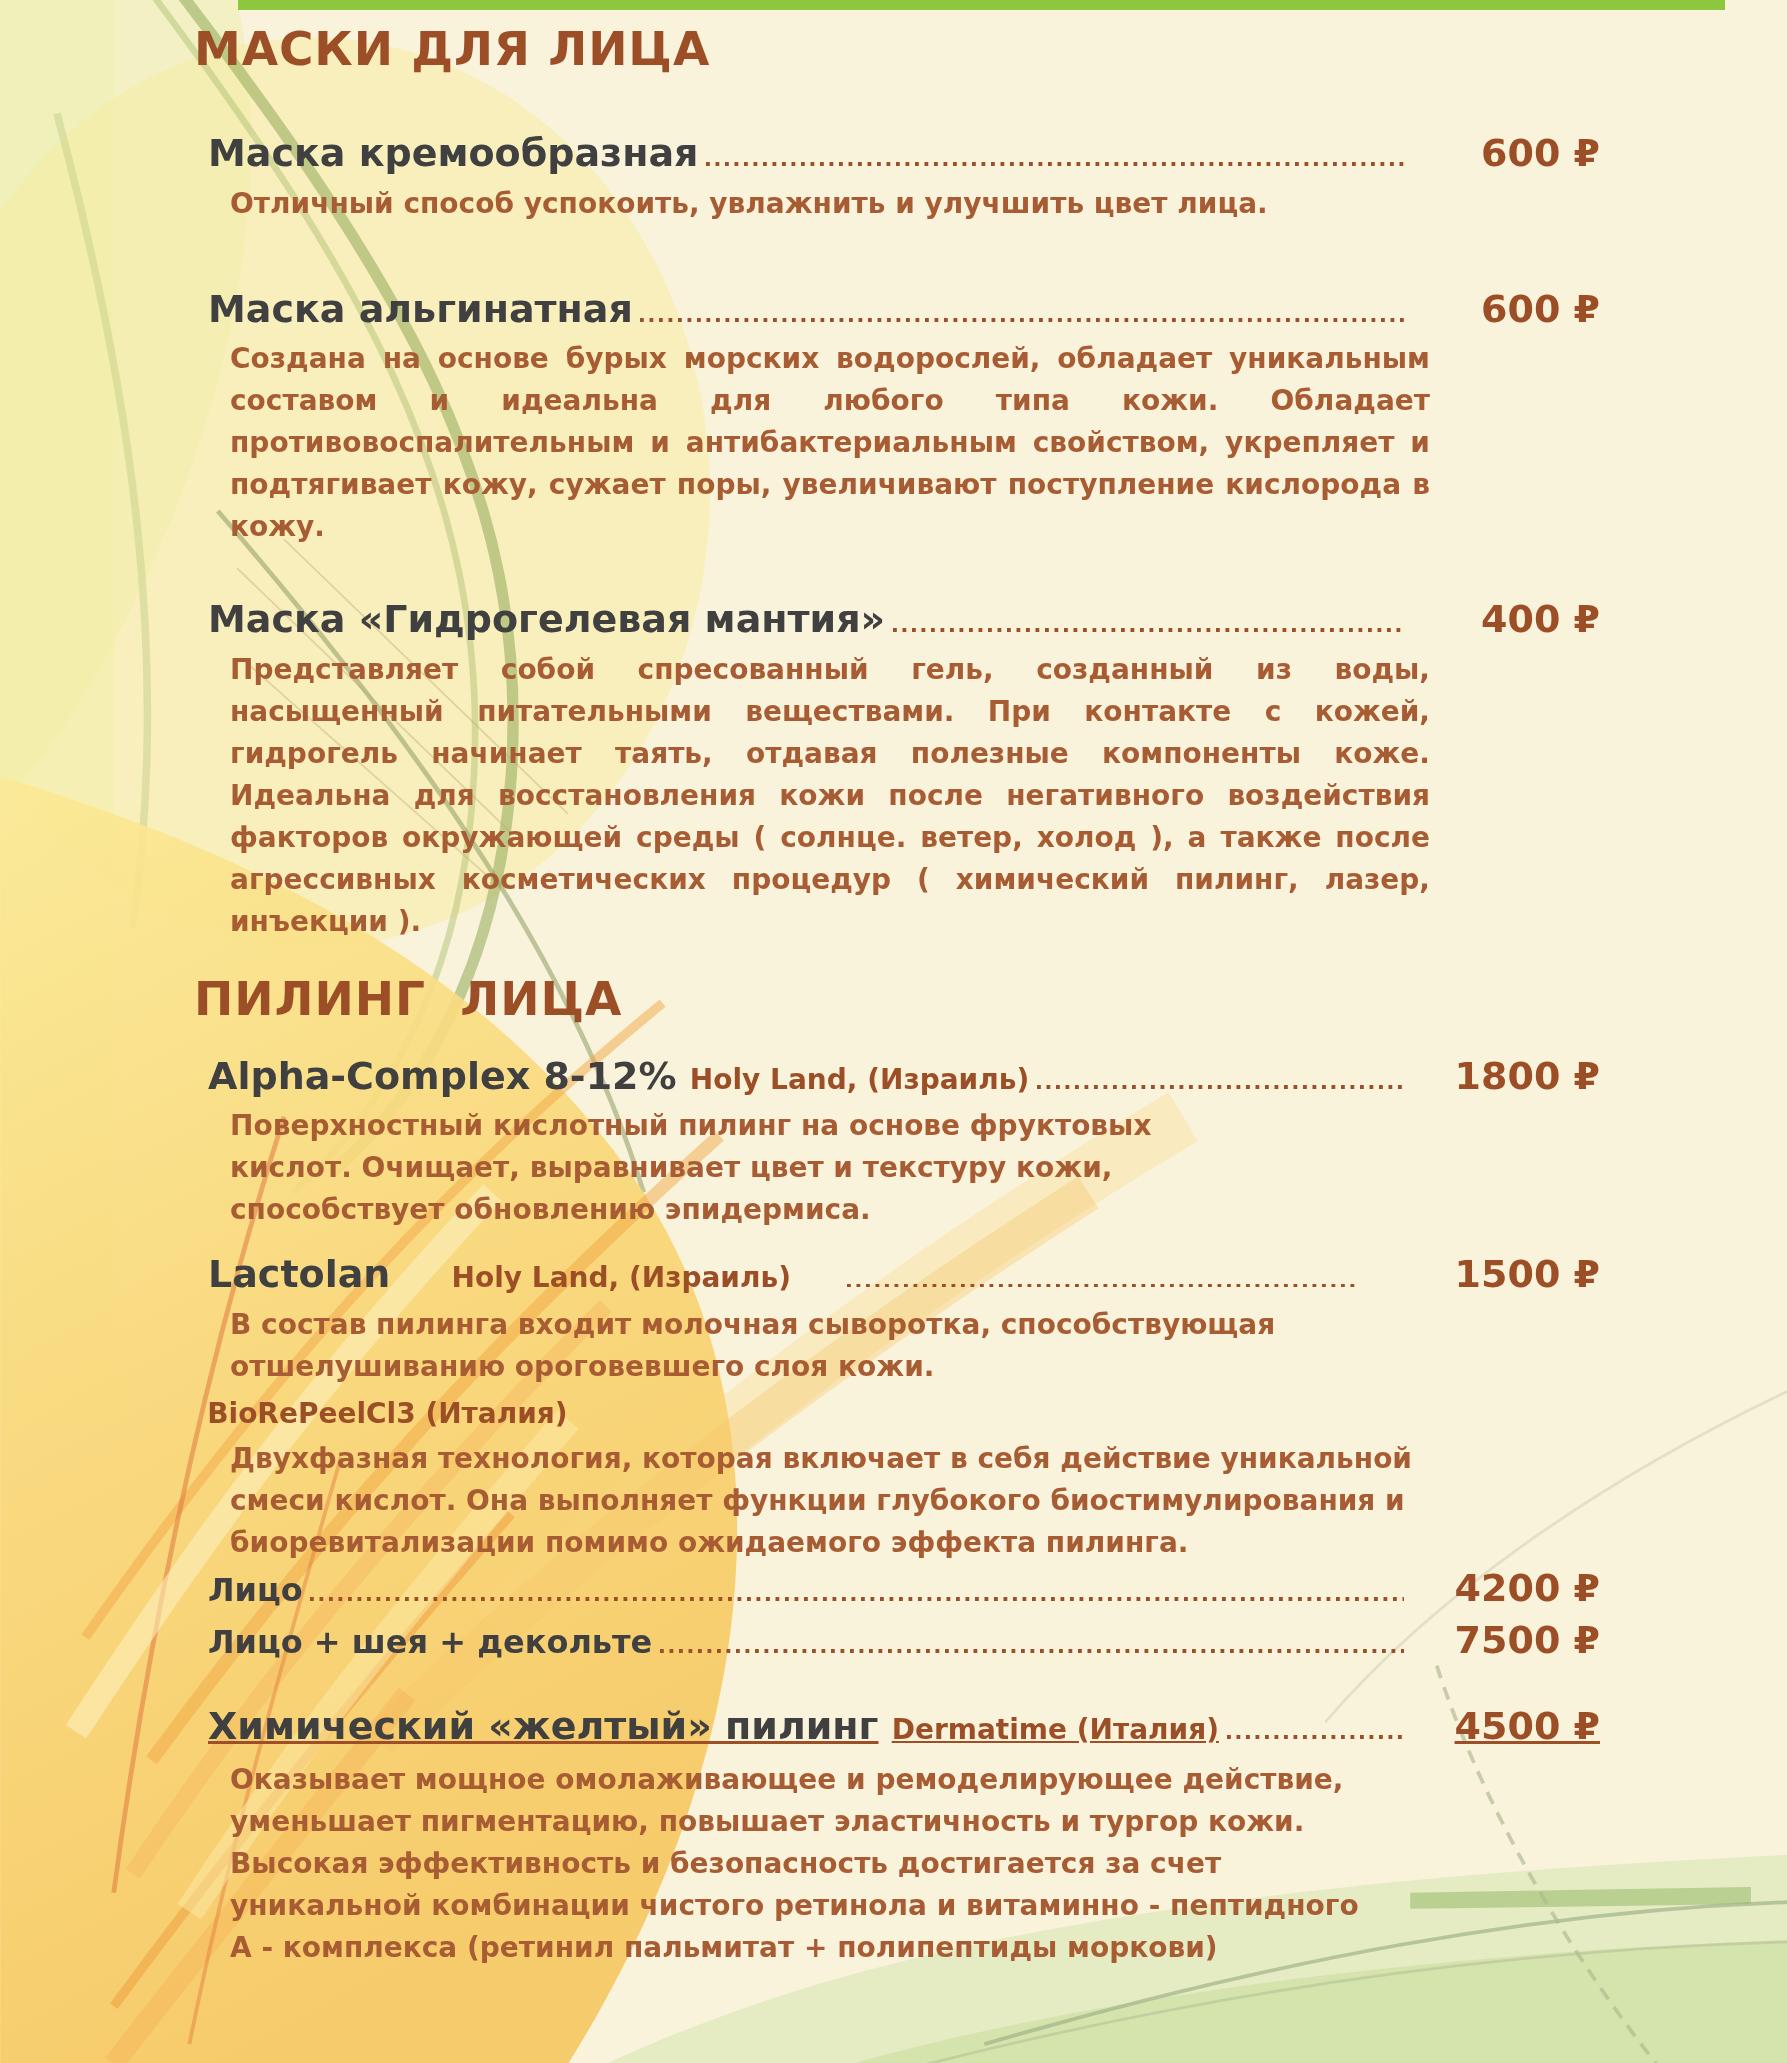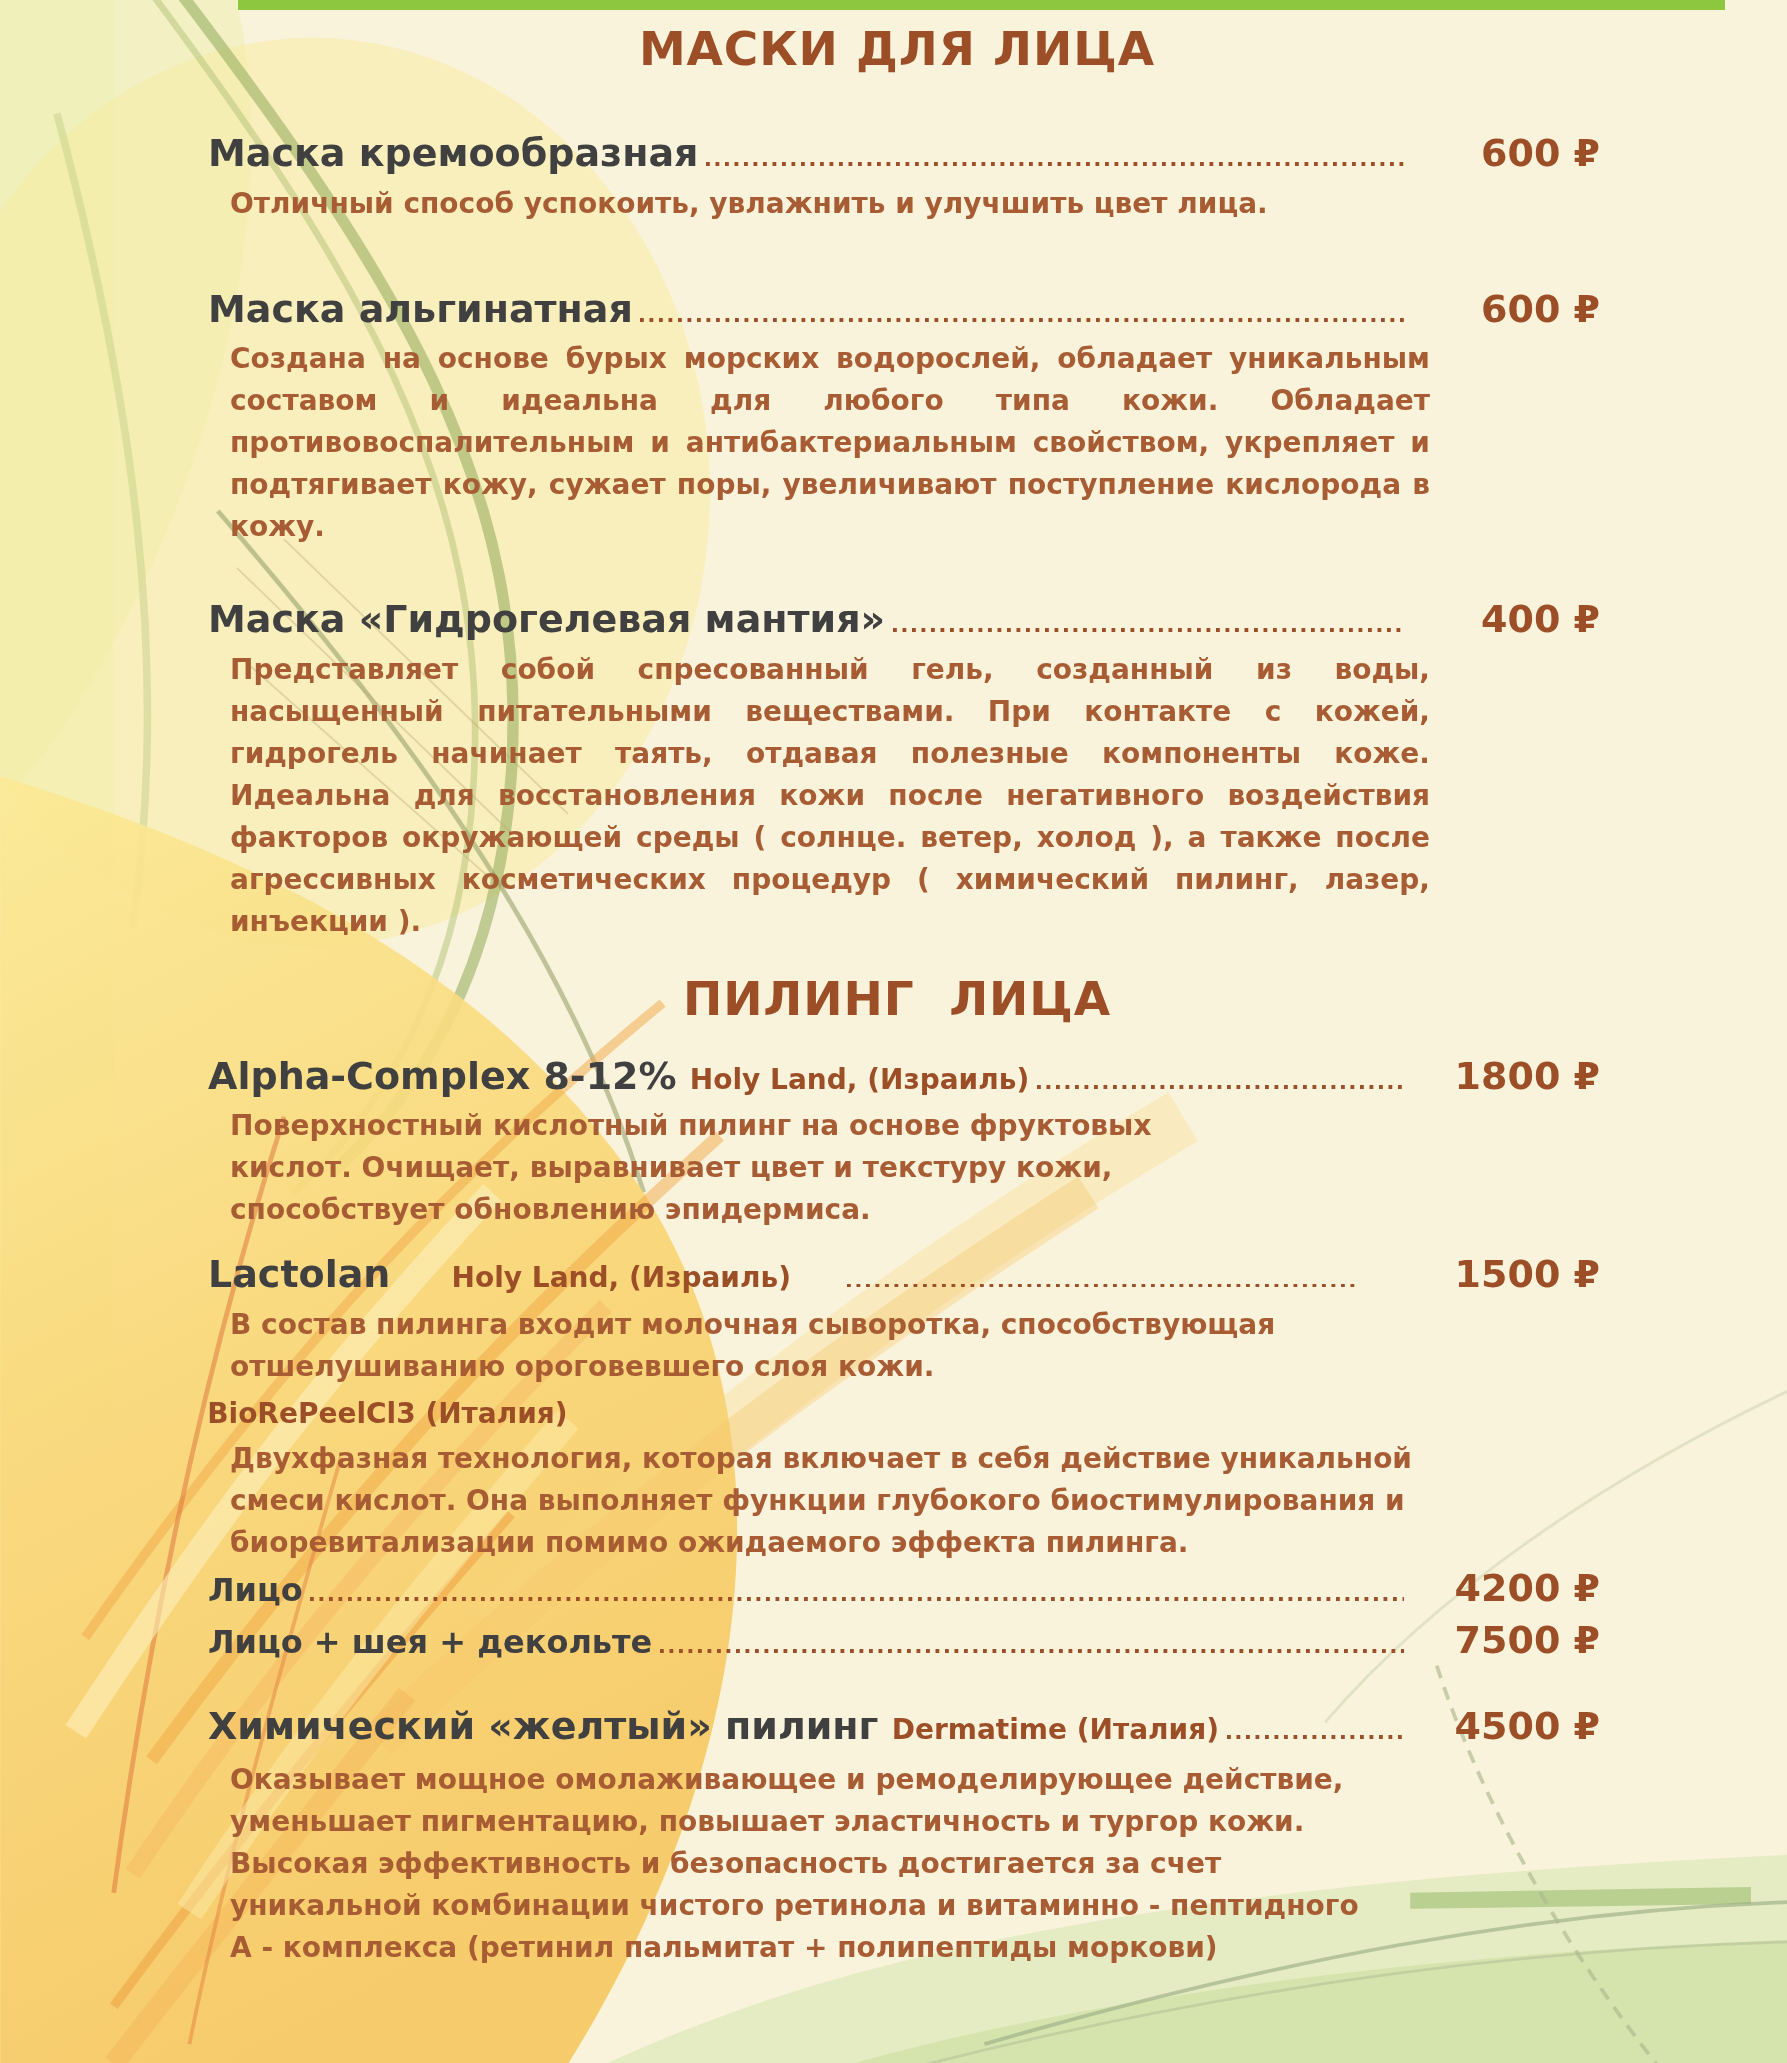--- a/index.html
+++ b/index.html
@@ -13,21 +13,21 @@
   .artwork{position:absolute;inset:0;z-index:0;}
   .top-bar{
     position:absolute;left:238px;top:0;width:1487px;height:10.4px;
     background:#8DC63F;z-index:3;
   }
   .content{
     position:absolute;left:194px;width:1406px;top:21px;z-index:2;
     color:#9D4F28;
   }
   .section-title{
-    text-align:center;font-size:47px;font-weight:bold;color:#9C4E27;
+    font-size:47px;font-weight:bold;color:#9C4E27;
     margin:0;letter-spacing:0.9px;white-space:pre-wrap;
   }
   .section-title.second{margin-top:28px;}
   .row{display:flex;align-items:baseline;}
   .item-name{font-size:38px;font-weight:bold;white-space:nowrap;color:#404040;margin-left:14px;}
   .item-brand{font-size:28px;font-weight:bold;white-space:nowrap;margin-left:13.2px;color:#9C4E27;}
   .leader{
     flex:1 1 auto;height:3.8px;margin:0 11.4px 0 7.6px;
     background-image:repeating-linear-gradient(to right,#9D4F28 0 3.8px,transparent 3.8px 9.5px);
     background-repeat:repeat-x;background-position:left bottom;background-size:9.5px 3.8px;
@@ -45,21 +45,21 @@
   .sub-row .item-name{font-size:32px;}
   
   .r1{margin-top:55px;}
   .r2{margin-top:62px;}
   .r3{margin-top:49px;}
   .r-alpha{margin-top:28px;}
   .r-lactolan{margin-top:21px;gap:48px;}
   .r-biorepeel{margin-top:9.5px;}
   .r-face{margin-top:1.9px;}
   .r-face2{margin-top:7.6px;}
-  .r-derma{margin-top:42px;}
+  .r-derma{margin-top:42px;text-decoration:underline;}
   .w-alpha{max-width:946px;}
   .w-lactolan{max-width:1060px;}
   .w-biorepeel{max-width:1202px;}
   .w-derma{max-width:1136px;margin-top:11.4px;}
 </style>
 </head>
 <body>
 
 <div class="page">
 

